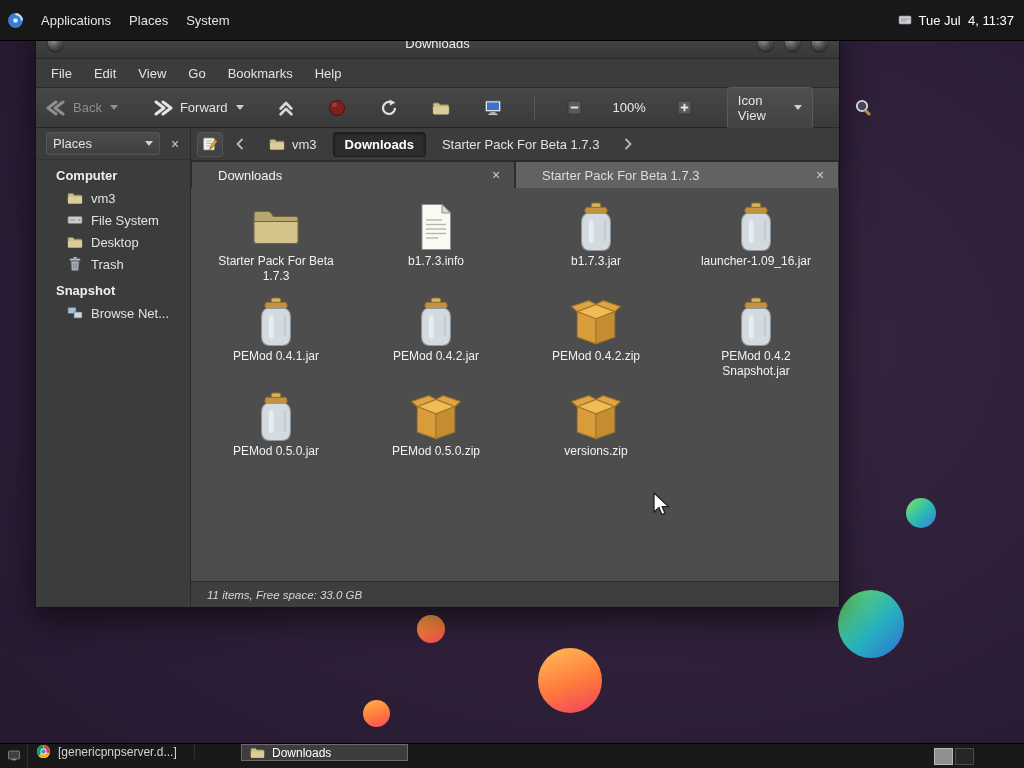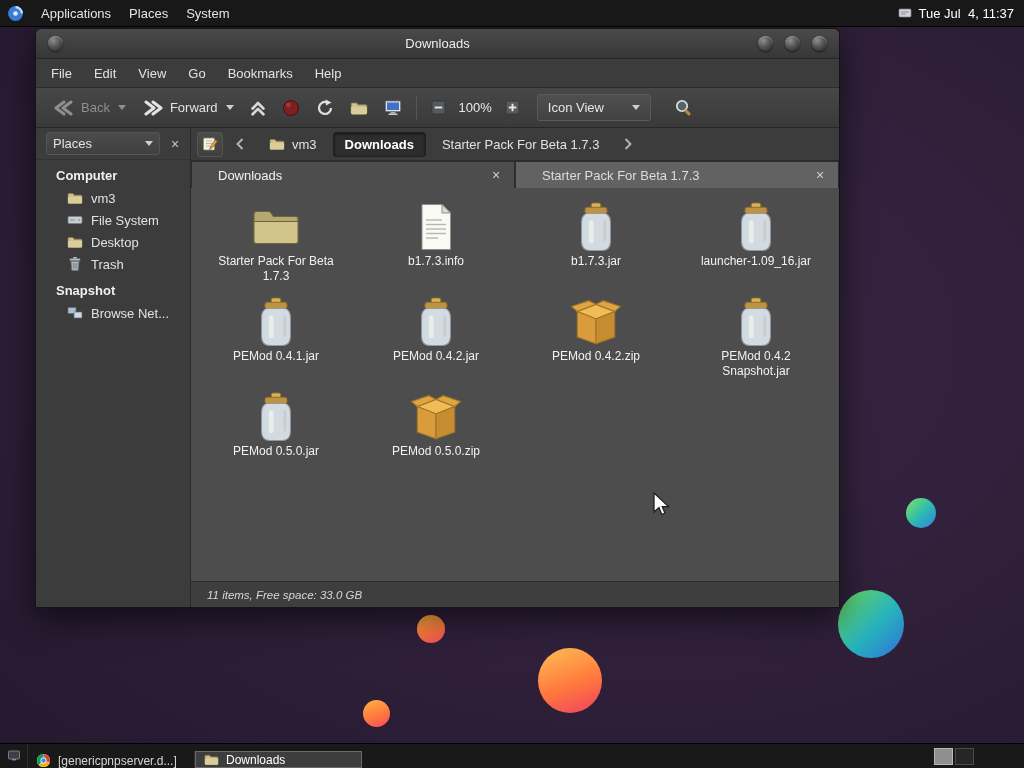--- a/index.html
+++ b/index.html
@@ -6,21 +6,21 @@
   html,body { width:1024px; height:768px; }
   body {
     position:relative; overflow:hidden;
     font-family:"Liberation Sans","DejaVu Sans",sans-serif;
     background: radial-gradient(1100px 760px at 62% 45%, #3a2745 0%, #2c1d36 55%, #1e1428 100%);
     user-select:none;
   }
   .icon svg, [data-icon] svg { width:100%; height:100%; display:block; }
 
   
-  .top-panel { position:absolute; left:0; top:0; width:1024px; height:27px; background:#181818; border-bottom:1px solid #000; display:flex; align-items:center; z-index:50; }
+  .top-panel { position:absolute; left:0; top:0; width:1024px; height:41px; background:#181818; border-bottom:1px solid #000; display:flex; align-items:center; z-index:50; }
   .panel-logo { width:17px; height:17px; margin:0 8px 0 7px; }
   .panel-menu { padding:0 9px; height:25px; display:flex; align-items:center; font-size:13px; color:#e4e4e4; cursor:default; }
   .panel-spacer { flex:1; }
   .tray-icon { width:14px; height:14px; margin-right:7px; }
   .clock { font-size:13px; color:#fff; margin-right:10px; white-space:pre; }
 
   
   .ball { position:absolute; border-radius:50%; }
   .ball-teal-sm  { left:906px; top:498px; width:30px; height:30px; background:linear-gradient(135deg,#7fe45f 0%,#2ab9b4 55%,#3b7be0 100%); }
   .ball-teal-lg  { left:838px; top:590px; width:66px; height:68px; background:linear-gradient(135deg,#6fdc55 0%,#27b2be 55%,#2f6fd8 100%); }
@@ -38,21 +38,21 @@
   .sphere { width:15px; height:15px; border-radius:50%;
     background:radial-gradient(circle at 35% 30%, #8f8f8f, #525252 48%, #2c2c2c 88%);
     box-shadow:inset 0 1px 1px rgba(255,255,255,.3), 0 1px 2px rgba(0,0,0,.55); }
   .sphere-left { position:absolute; left:12px; top:7px; }
   .spheres-right { position:absolute; right:12px; top:7px; display:flex; gap:12px; }
 
   .menubar { height:29px; flex:none; background:#3c3c3c; border-bottom:1px solid #2b2b2b; display:flex; align-items:center; padding-left:4px; }
   .menu-item { padding:0 11px; height:40px; display:flex; align-items:center; font-size:13px; color:#e2e2e2; }
 
   .toolbar { height:40px; flex:none; background:linear-gradient(#474747,#3a3a3a); border-bottom:1px solid #272727;
-    display:flex; align-items:center; padding:0 10px; gap:2px; }
+    display:flex; align-items:center; padding:0 2px; gap:20px; }
   .tbtn { display:flex; align-items:center; gap:6px; padding:5px 7px; border-radius:4px; color:#e2e2e2; font-size:13px; }
   .tbtn.disabled { color:#8e8e8e; }
   .caret { width:0; height:0; border-left:4px solid transparent; border-right:4px solid transparent; border-top:5px solid #cfcfcf; margin-left:2px; }
   .caret.dim { border-top-color:#8e8e8e; }
   .i2216 { width:22px; height:16px; } .i1618 { width:16px; height:18px; } .i18 { width:18px; height:18px; }
   .i1816 { width:18px; height:16px; } .i15 { width:15px; height:15px; } .i20 { width:20px; height:20px; }
   .i16 { width:16px; height:16px; } .i812 { width:8px; height:12px; }
   .tsep { width:1px; height:24px; background:#2e2e2e; border-right:1px solid #575757; margin:0 5px; }
   .zoom-label { font-size:13px; color:#e8e8e8; padding:0 4px; }
   .combo { display:flex; align-items:center; gap:26px; padding:5px 10px; margin-left:8px; border:1px solid #5a5a5a; border-radius:3px;
@@ -489,40 +489,52 @@
                 <svg viewBox="0 0 50 46">
                   <path d="M7 13 L25 6 L43 13 L25 20 Z" fill="#f1bb57" stroke="#9f772b" stroke-width="1"></path>
                   <path d="M7 13 L1.5 8 L18 2.5 L25 6 Z" fill="#e0a440" stroke="#9f772b" stroke-width="1"></path>
                   <path d="M43 13 L48.5 8 L32 2.5 L25 6 Z" fill="#e0a440" stroke="#9f772b" stroke-width="1"></path>
                   <path d="M7 13 L25 20 L25 44 L7 37.5 Z" fill="#da9c3a" stroke="#9f772b" stroke-width="1"></path>
                   <path d="M43 13 L25 20 L25 44 L43 37.5 Z" fill="#c58c30" stroke="#9f772b" stroke-width="1"></path>
                 </svg>
               </div>
               <div class="flabel">PEMod 0.5.0.zip</div>
             </div>
+            <div class="file">
+              <div class="ficon icon">
+                <svg viewBox="0 0 50 46">
+                  <path d="M7 13 L25 6 L43 13 L25 20 Z" fill="#f1bb57" stroke="#9f772b" stroke-width="1"></path>
+                  <path d="M7 13 L1.5 8 L18 2.5 L25 6 Z" fill="#e0a440" stroke="#9f772b" stroke-width="1"></path>
+                  <path d="M43 13 L48.5 8 L32 2.5 L25 6 Z" fill="#e0a440" stroke="#9f772b" stroke-width="1"></path>
+                  <path d="M7 13 L25 20 L25 44 L7 37.5 Z" fill="#da9c3a" stroke="#9f772b" stroke-width="1"></path>
+                  <path d="M43 13 L25 20 L25 44 L43 37.5 Z" fill="#c58c30" stroke="#9f772b" stroke-width="1"></path>
+                </svg>
+              </div>
+              <div class="flabel">versions.zip</div>
+            </div>
           </div>
       </div>
 
       <div class="statusbar">
         <span class="status-text">11 items, Free space: 33.0 GB</span>
       </div>
     </div>
   </div>
 </div>
 
 <div class="taskbar">
   <div class="show-desktop">
     <span style="width:14px;height:14px;" data-icon="desktopbtn">
         <svg viewBox="0 0 14 14">
           <rect x="1.5" y="2" width="11" height="8" rx="1" fill="#3c4046" stroke="#8a8f94" stroke-width="0.8"></rect>
           <rect x="5" y="10" width="4" height="1.4" fill="#8a8f94"></rect>
         </svg>
       </span>
   </div>
-  <div id="taskbar-windows" style="display:flex;align-items:flex-end;">
+  <div id="taskbar-windows" style="display:flex;align-items:flex-start;gap:46px;">
       <div class="taskbtn">
         <span class="icon16 icon">
           <svg viewBox="0 0 16 16">
             <circle cx="8" cy="8" r="7" fill="#e8e8e8"></circle>
             <path d="M8 1 A7 7 0 0 1 14.8 9.6 L9.8 9 Z" fill="#db4437"></path>
             <path d="M14.8 9.6 A7 7 0 0 1 3.2 12.9 L7 9.5 Z" fill="#f4b400"></path>
             <path d="M3.2 12.9 A7 7 0 0 1 8 1 L8 6 Z" fill="#0f9d58"></path>
             <circle cx="8" cy="8" r="3.2" fill="#ffffff"></circle>
             <circle cx="8" cy="8" r="2.4" fill="#4285f4"></circle>
           </svg>

